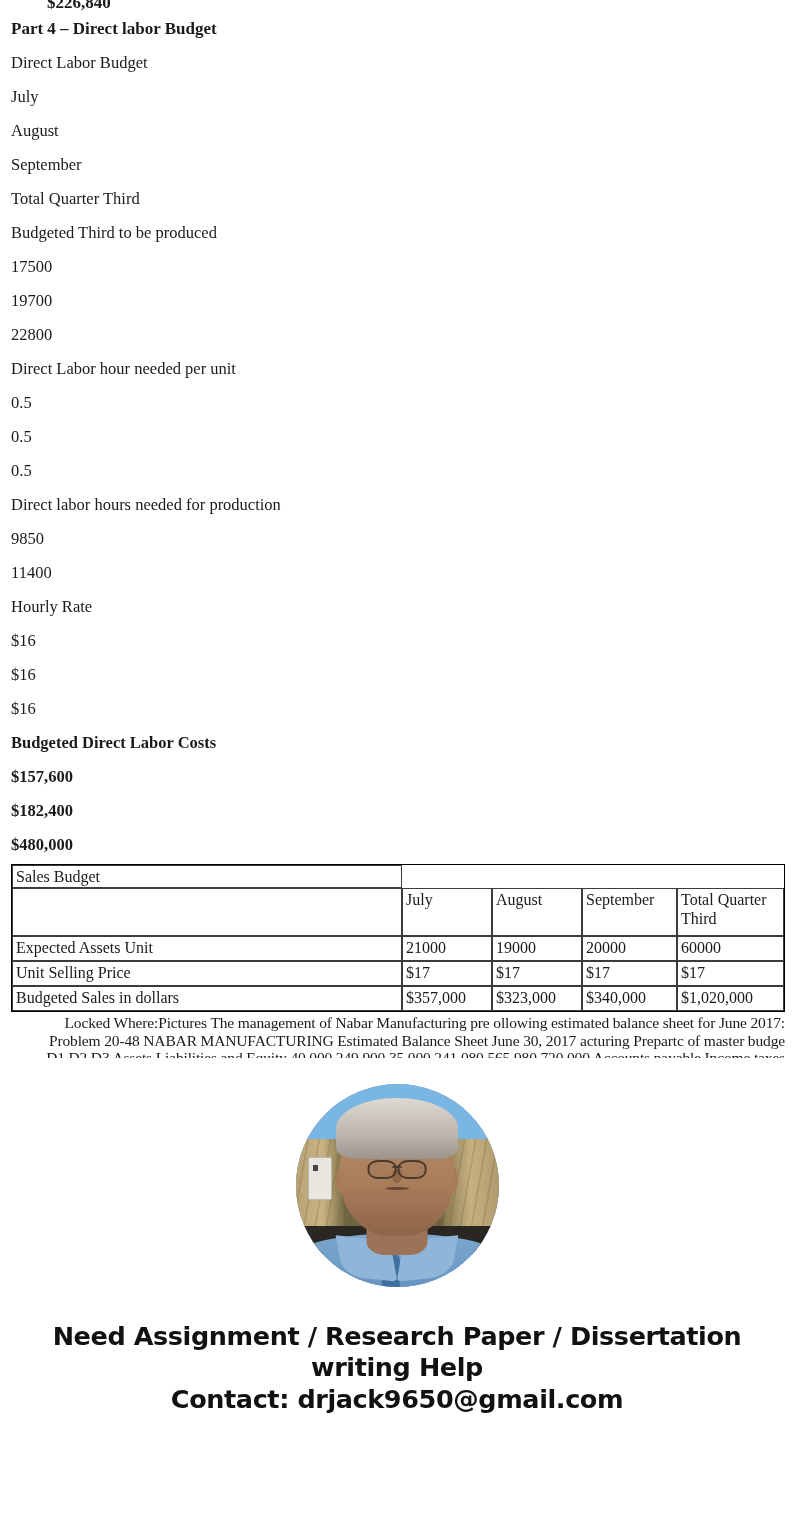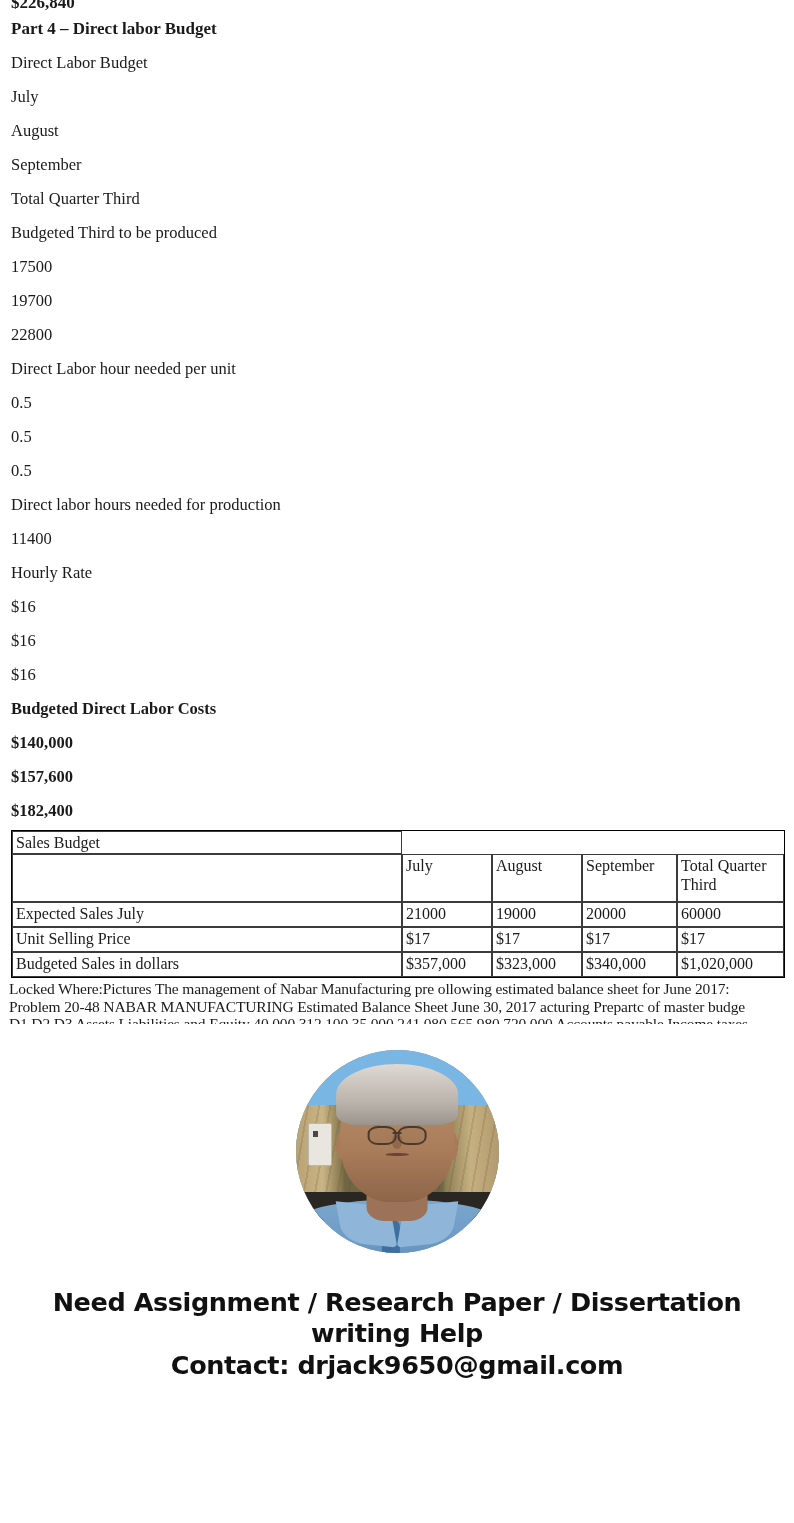--- a/index.html
+++ b/index.html
@@ -19,20 +19,21 @@
   .page {
     width: 794px;
     position: relative;
   }
 
   
   .clipped-top {
     height: 12px;
     overflow: hidden;
     position: relative;
+    margin-left: 36px;
   }
   .clipped-top .clip-inner {
     position: absolute;
     left: 11px;
     top: -7px;
     font-size: 17px;
     font-weight: bold;
     white-space: nowrap;
     line-height: 19px;
   }
@@ -102,20 +103,21 @@
     padding: 0 9px;
     font-size: 15.5px;
     line-height: 17.5px;
     height: 44px;
     overflow: hidden;
     margin-top: 2px;
     letter-spacing: -0.15px;
   }
   .locked .lk-line {
     white-space: nowrap;
+    text-align: right;
   }
 
   
   .avatar-row {
     display: flex;
     justify-content: center;
     margin-top: 26px;
   }
   .avatar {
     width: 203px;
@@ -320,29 +322,30 @@
     <p>Total Quarter Third</p>
     <p>Budgeted Third to be produced</p>
     <p>17500</p>
     <p>19700</p>
     <p>22800</p>
     <p>Direct Labor hour needed per unit</p>
     <p>0.5</p>
     <p>0.5</p>
     <p>0.5</p>
     <p>Direct labor hours needed for production</p>
+    <p>9850</p>
     <p>11400</p>
     <p>Hourly Rate</p>
     <p>$16</p>
     <p>$16</p>
     <p>$16</p>
     <p class="b">Budgeted Direct Labor Costs</p>
-    <p class="b">$140,000</p>
     <p class="b">$157,600</p>
     <p class="b">$182,400</p>
+    <p class="b">$480,000</p>
   </div>
 
   <div class="table-wrap">
     <table class="sales">
       <colgroup>
         <col class="col-label">
           <col class="col-month">
           <col class="col-month">
           <col class="col-month3">
           <col class="col-total">
@@ -356,21 +359,21 @@
           <td class="blankspan"></td>
         </tr>
         <tr>
           <td class="hdr"></td>
           <td class="hdr">July</td>
           <td class="hdr">August</td>
           <td class="hdr">September</td>
           <td class="hdr">Total Quarter Third</td>
         </tr>
         <tr>
-          <td class="datarow">Expected Sales July</td>
+          <td class="datarow">Expected Assets Unit</td>
           <td class="datarow">21000</td>
           <td class="datarow">19000</td>
           <td class="datarow">20000</td>
           <td class="datarow">60000</td>
         </tr>
         <tr>
           <td class="datarow">Unit Selling Price</td>
           <td class="datarow">$17</td>
           <td class="datarow">$17</td>
           <td class="datarow">$17</td>
@@ -383,21 +386,21 @@
           <td class="datarow">$340,000</td>
           <td class="datarow">$1,020,000</td>
         </tr>
       </tbody>
     </table>
   </div>
 
   <div class="locked">
     <div class="lk-line">Locked Where:Pictures The management of Nabar Manufacturing pre ollowing estimated balance sheet for June 2017:</div>
     <div class="lk-line">Problem 20-48 NABAR MANUFACTURING Estimated Balance Sheet June 30, 2017 acturing Prepartc of master budge</div>
-    <div class="lk-line">D1 D2 D3 Assets Liabilities and Equity 40,000 312,100 35,000 241,080 565,980 720,000 Accounts payable Income taxes</div>
+    <div class="lk-line">D1 D2 D3 Assets Liabilities and Equity 40,000 249,900 35,000 241,080 565,980 720,000 Accounts payable Income taxes</div>
   </div>
 
   <div class="avatar-row">
     <div class="avatar">
       <div class="av-sky"></div>
       <div class="av-wall"></div>
       <div class="av-dark"></div>
       <div class="av-switch"></div>
       <div class="av-shirt"></div>
       <div class="av-tie"></div>

